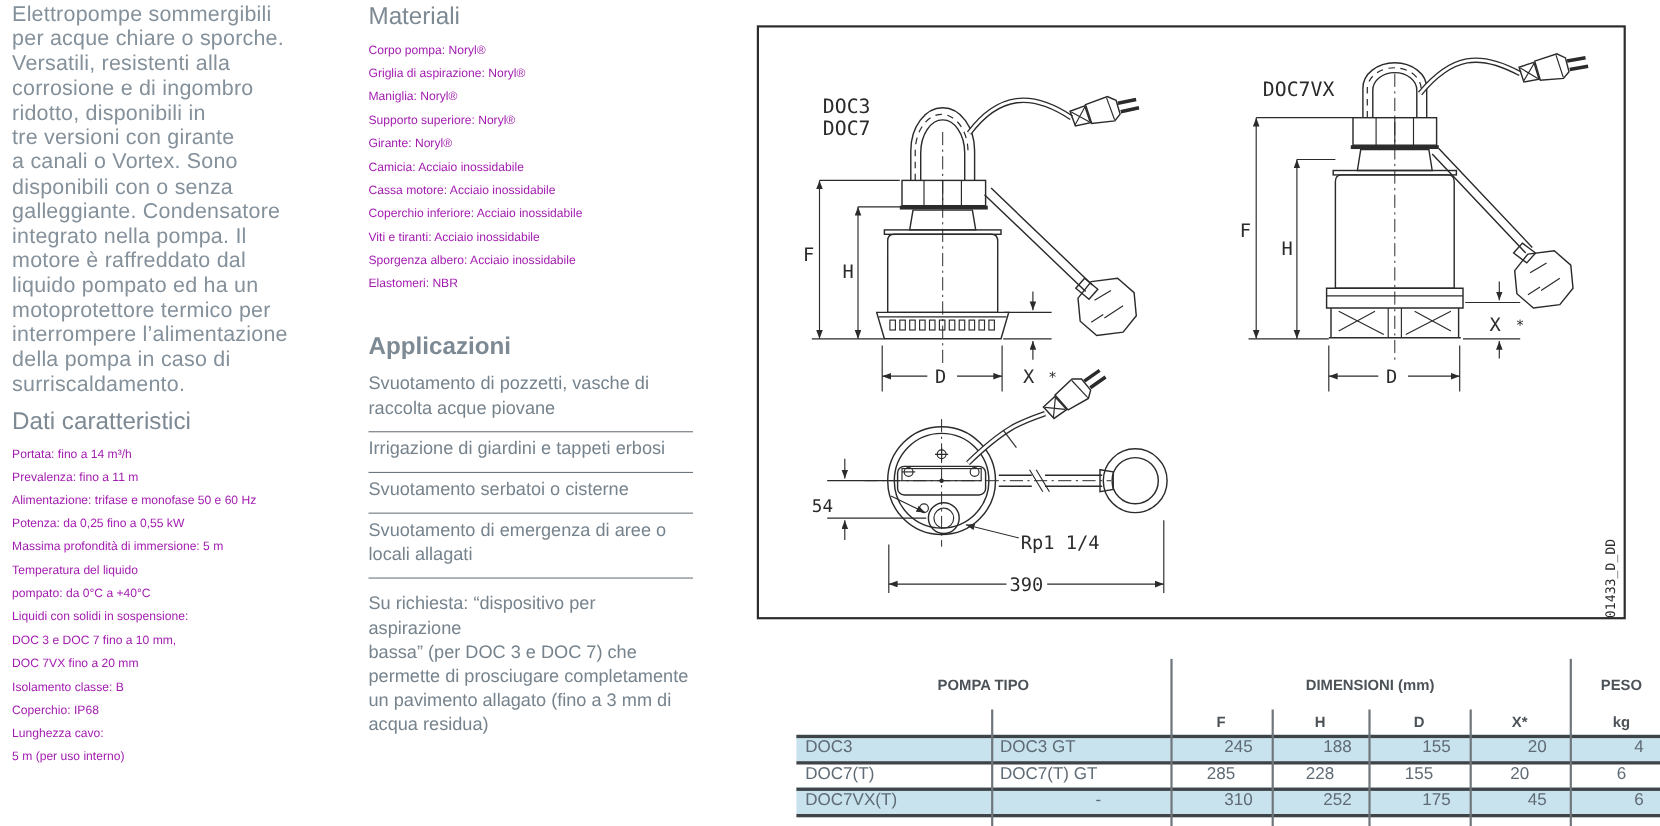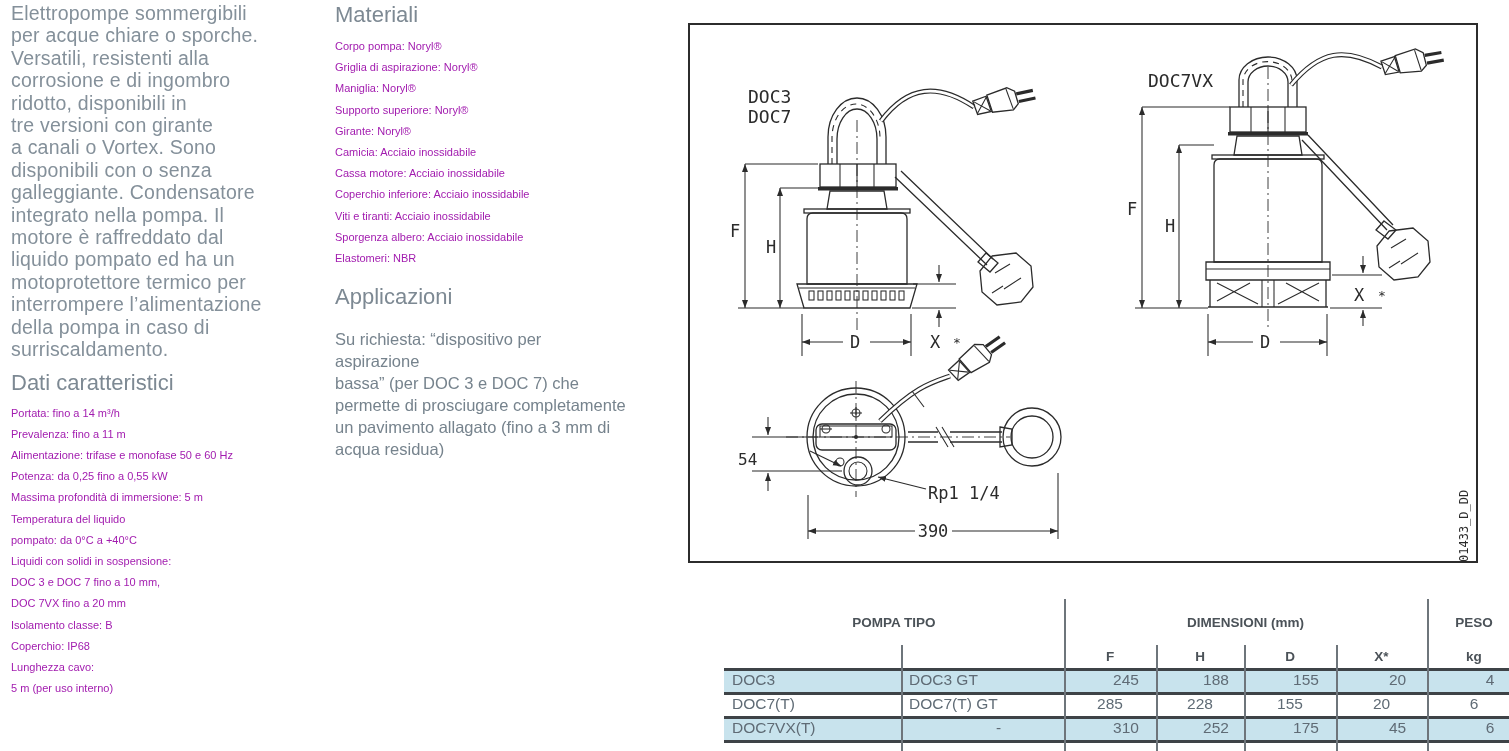--- a/index.html
+++ b/index.html
@@ -8,21 +8,21 @@
   
   .col-left { position:absolute; left:11px; top:2px; width:315px; }
   .intro { font-size:19.5px; line-height:22.4px; color:#84909a; white-space:pre-line; letter-spacing:.2px; }
   .h-sec { font-size:22px; font-weight:400; color:#7d8993; }
   .col-left .h-sec { margin-top:9px; margin-bottom:7px; }
   .spec-line { font-size:11px; line-height:21.2px; color:#a21caf; }
 
   
   .col-mid { position:absolute; left:335px; top:2px; width:295px; }
   .col-mid .h-sec.first { margin-bottom:8px; }
-  .col-mid .h-sec.apps { margin-top:15px; margin-bottom:6px; }
+  .col-mid .h-sec.apps { margin-top:33px; margin-bottom:6px;font-weight:bold; }
   .app-item { font-size:16.5px; line-height:22px; color:#76838d; padding:4px 0 10px; border-bottom:1.5px solid #6e767d; white-space:pre-line; }
   .note { font-size:16.5px; line-height:22px; color:#76838d; padding-top:12px; white-space:pre-line; }
 
   
   .drawbox { position:absolute; left:688px; top:23px; width:790px; height:540px; border:2px solid #2c2c2c; background:#fff; }
   svg text { font-family:"DejaVu Sans Mono", monospace; fill:#2b2b2b; }
   .ln { stroke:#2b2b2b; stroke-width:1.3; fill:none; }
   .thin { stroke:#2b2b2b; stroke-width:1.05; fill:none; }
   .cl { stroke:#2b2b2b; stroke-width:.9; fill:none; stroke-dasharray:12 4 2 4; }
   .dash { stroke:#2b2b2b; stroke-width:1.1; fill:none; stroke-dasharray:6 5; }
@@ -90,20 +90,28 @@
     <div class="spec-line">Supporto superiore: Noryl®</div>
     <div class="spec-line">Girante: Noryl®</div>
     <div class="spec-line">Camicia: Acciaio inossidabile</div>
     <div class="spec-line">Cassa motore: Acciaio inossidabile</div>
     <div class="spec-line">Coperchio inferiore: Acciaio inossidabile</div>
     <div class="spec-line">Viti e tiranti: Acciaio inossidabile</div>
     <div class="spec-line">Sporgenza albero: Acciaio inossidabile</div>
     <div class="spec-line">Elastomeri: NBR</div>
   </div>
   <div class="h-sec apps">Applicazioni</div>
+  <div>
+    <div class="app-item">Svuotamento di pozzetti, vasche di
+raccolta acque piovane</div>
+    <div class="app-item">Irrigazione di giardini e tappeti erbosi</div>
+    <div class="app-item">Svuotamento serbatoi o cisterne</div>
+    <div class="app-item">Svuotamento di emergenza di aree o
+locali allagati</div>
+  </div>
   <div class="note">Su richiesta: “dispositivo per aspirazione
 bassa” (per DOC 3 e DOC 7) che
 permette di prosciugare completamente
 un pavimento allagato (fino a 3 mm di
 acqua residua)</div>
 </div>
 
 <div class="drawbox">
 <svg width="786" height="536" viewBox="0 0 786 536">
   <defs>

